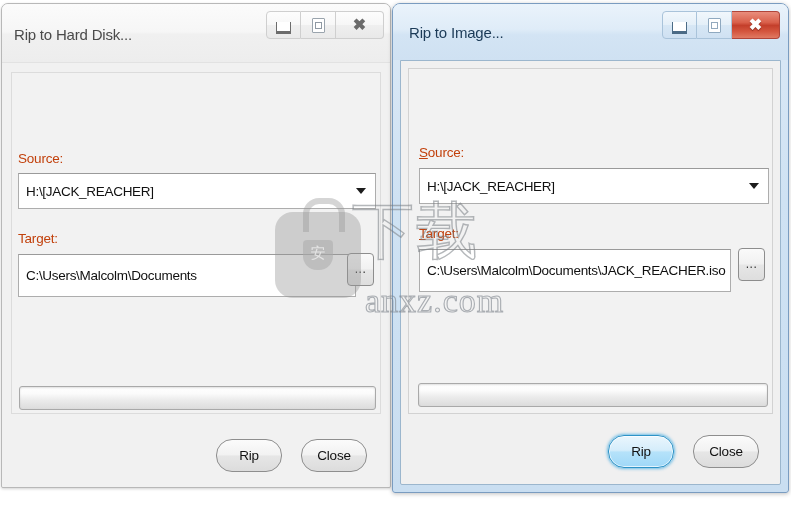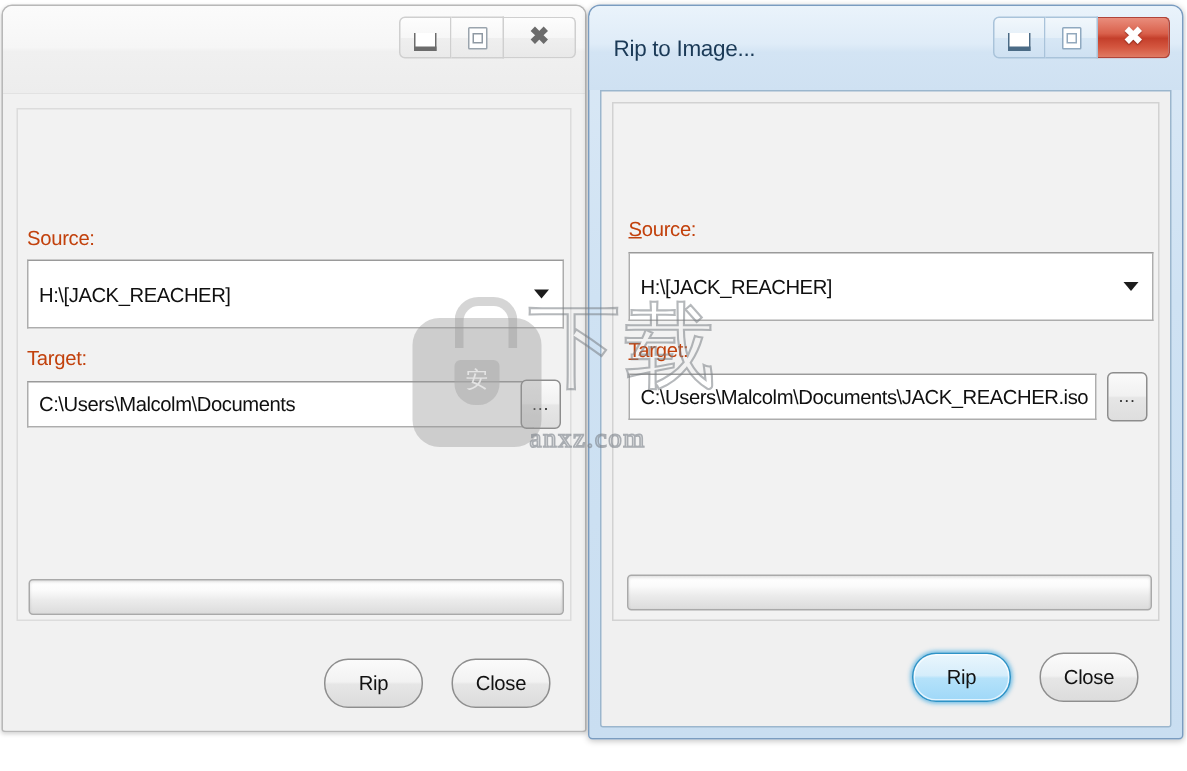--- a/index.html
+++ b/index.html
@@ -213,21 +213,21 @@
     color: #c2410c;
     white-space: nowrap;
     letter-spacing: -0.2px;
   }
   .ak { text-decoration: underline; }
 
   
   .combo {
     position: absolute;
     box-sizing: border-box;
-    height: 46px;
+    height: 36px;
     background: #ffffff;
     border: 1px solid #adadad;
     border-top-color: #9a9a9a;
     display: flex;
     align-items: center;
   }
   .combo .val {
     font-size: 13.5px;
     color: #101010;
     padding-left: 7px;
@@ -240,21 +240,21 @@
     width: 0; height: 0;
     border-left: 5px solid transparent;
     border-right: 5px solid transparent;
     border-top: 6px solid #1c1c1c;
   }
 
   
   .textbox {
     position: absolute;
     box-sizing: border-box;
-    height: 31px;
+    height: 43px;
     background: #ffffff;
     border: 1px solid #adadad;
     border-top-color: #9a9a9a;
     display: flex;
     align-items: center;
   }
   .textbox .val {
     font-size: 13.5px;
     color: #101010;
     padding-left: 7px;
@@ -380,37 +380,38 @@
     left: 352px; top: 200px;
     font-size: 62px;
     font-family: "DejaVu Sans", sans-serif;
     color: transparent;
     -webkit-text-stroke: 1.4px rgba(120,125,132,0.55);
     letter-spacing: 2px;
     line-height: 1;
     white-space: nowrap;
   }
   .wm-domain {
-    left: 353px; top: 282px;
-    font-size: 18px;
+    left: 365px; top: 282px;
+    font-size: 34px;
     font-family: "Liberation Serif", serif;
     color: transparent;
     -webkit-text-stroke: 1.1px rgba(125,130,138,0.62);
     letter-spacing: 1px;
     white-space: nowrap;
   }
 </style>
 </head>
 <body>
 
 <div id="stage">
 
   <div class="window win-inactive">
 
     <div class="titlebar">
+      <div class="title-text">Rip to Hard Disk...</div>
 
       <div class="wincontrols">
         <div class="wc">
           <div class="glyph-min"></div>
         </div>
         <div class="wc">
           <div class="glyph-max"></div>
         </div>
         <div class="wc wc-close">
           <div class="glyph-x">✖</div>

